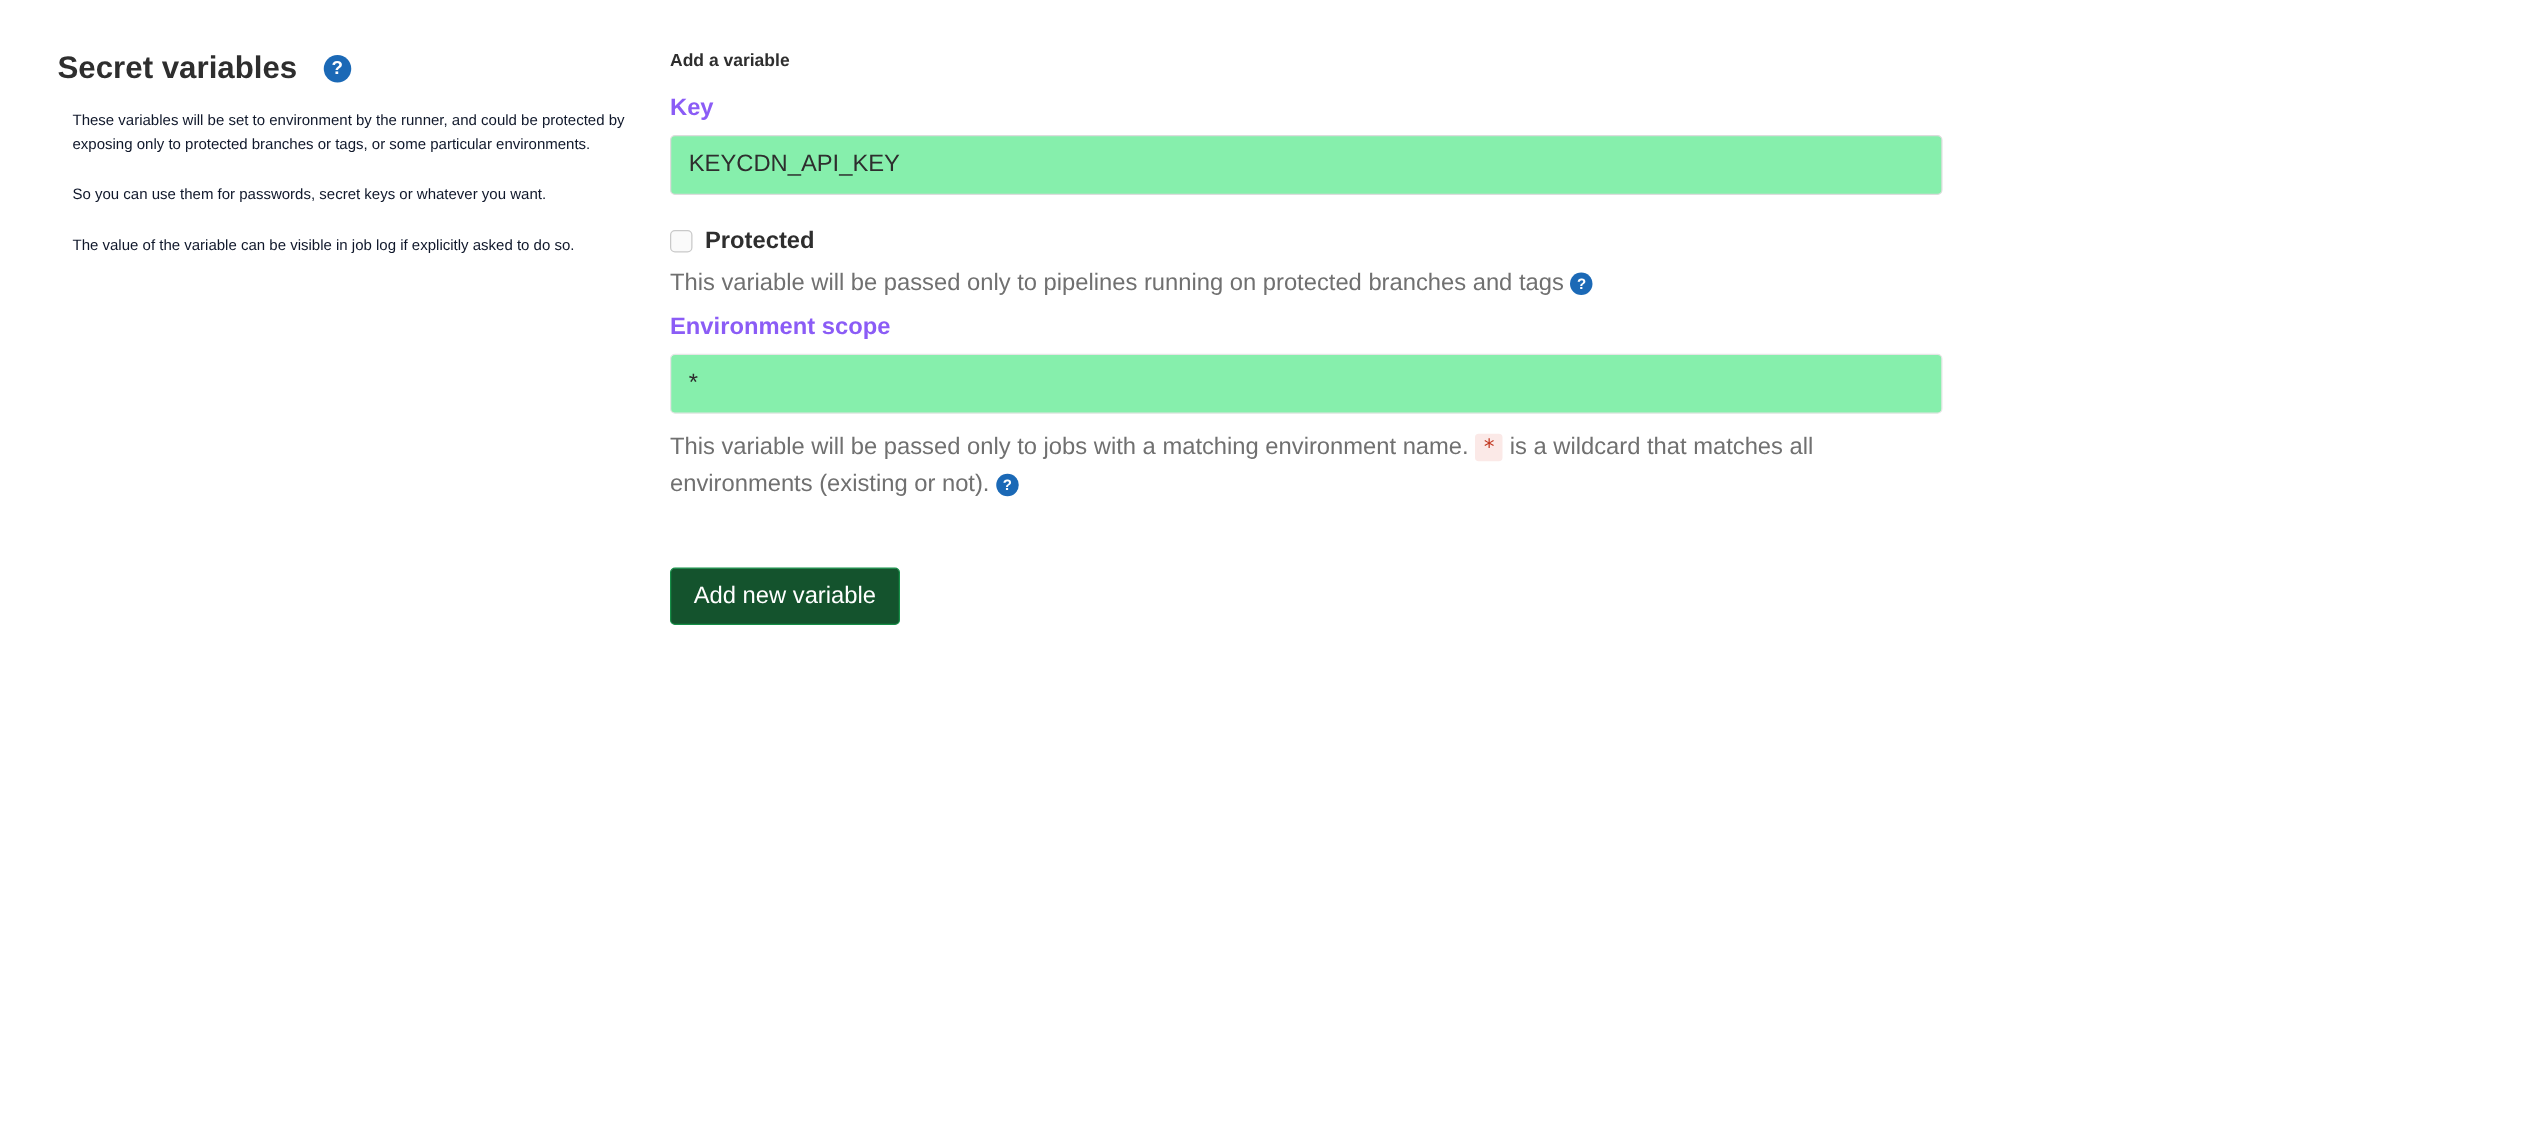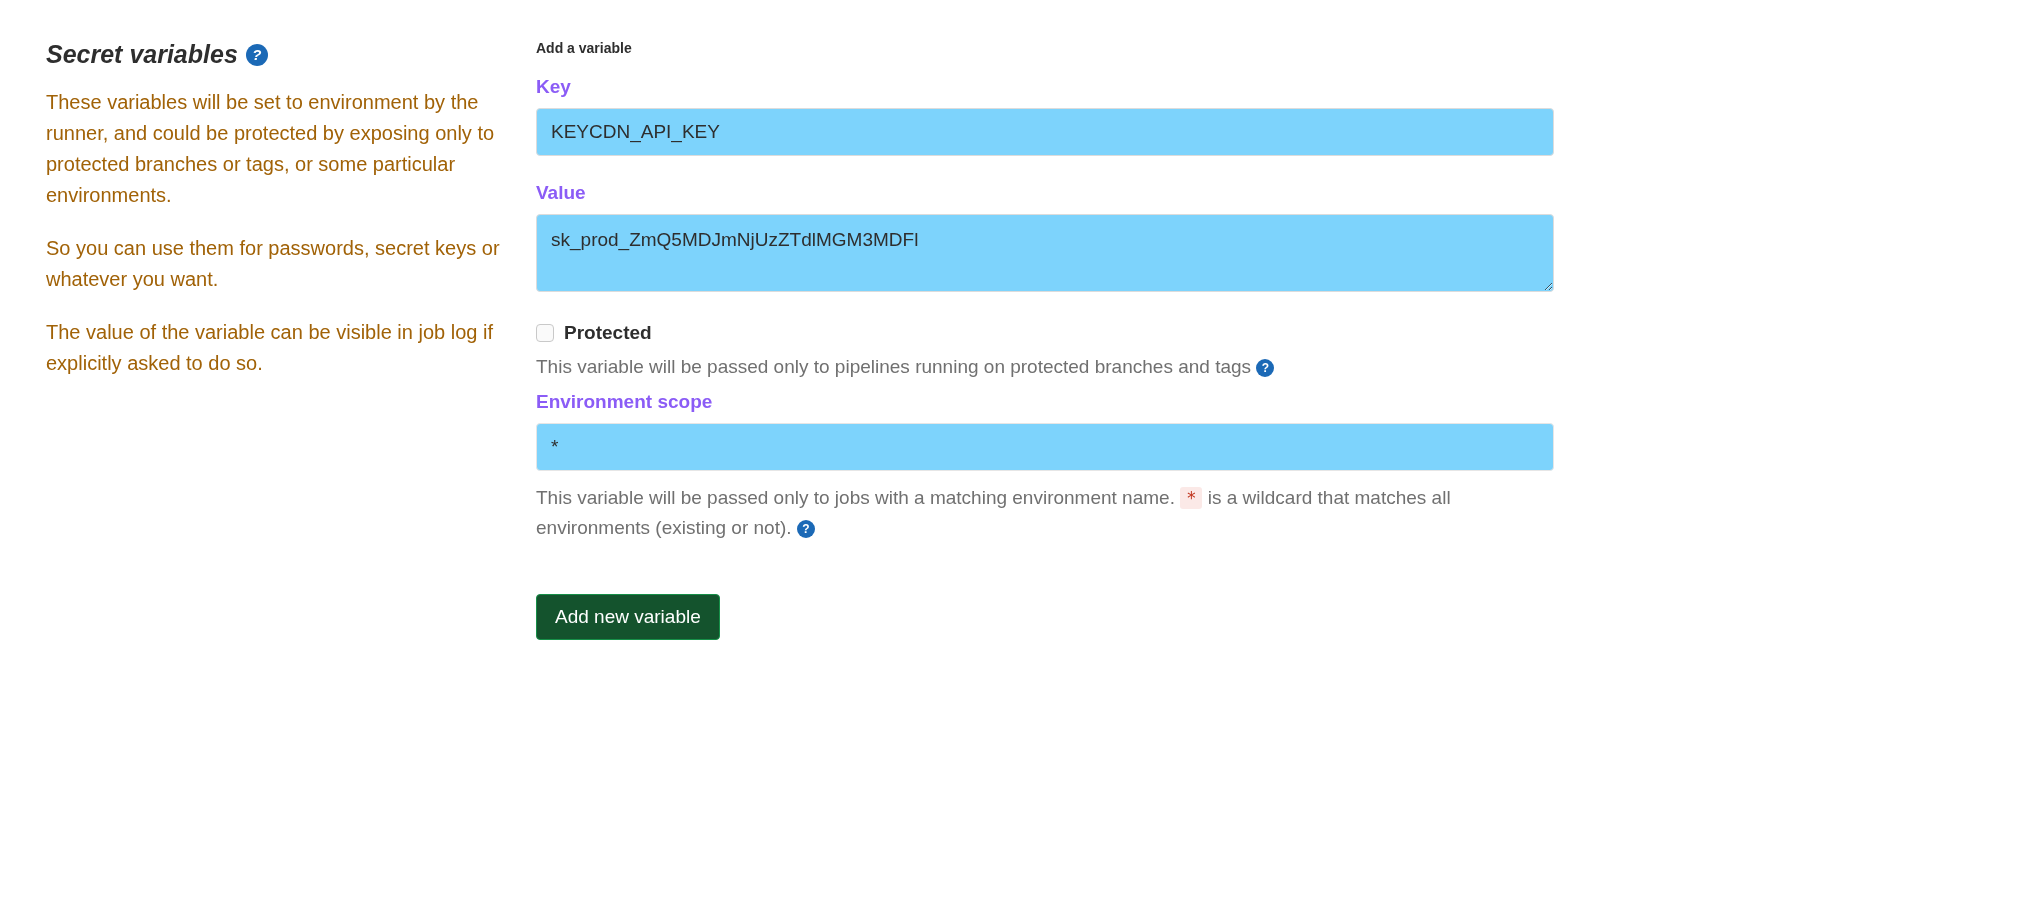--- a/index.html
+++ b/index.html
@@ -22,22 +22,21 @@
   .right-col {
     flex: 1 1 auto;
   }
   h3.section-title {
     margin: 0 0 18px 0;
     font-size: 25px;
     font-weight: 600;
     color: #2e2e2e;
     display: flex;
     align-items: center;
-    gap: 8px;
-    font-style: italic;
+    gap: 21px;
   }
   .help-icon {
     display: inline-flex;
     align-items: center;
     justify-content: center;
     width: 22px;
     height: 22px;
     border-radius: 50%;
     background: #1b69b6;
     color: #fff;
@@ -45,24 +44,24 @@
     font-weight: 700;
     line-height: 1;
     vertical-align: middle;
   }
   .help-icon.small {
     width: 18px;
     height: 18px;
     font-size: 12px;
   }
   .desc p {
-    margin: 0 0 22px 0;
-    font-size: 20px;
+    margin: 0 0 22px 12px;
+    font-size: 12px;
     line-height: 1.55;
-    color: #a16207;
+    color: #0f172a;
   }
   .form-title {
     margin: 0 0 20px 0;
     font-size: 14px;
     font-weight: 600;
   }
   .form-label {
     display: block;
     margin: 0 0 10px 0;
     font-size: 19px;
@@ -70,21 +69,21 @@
     color: #8b5cf6;
   }
   .text-input, .textarea-input {
     width: 100%;
     border: 1px solid #dcdcdc;
     border-radius: 4px;
     padding: 12px 14px;
     font-size: 19px;
     font-family: inherit;
     color: #2e2e2e;
-    background: #7dd3fc;
+    background: #86efac;
     outline: none;
   }
   .textarea-input {
     height: 78px;
     resize: both;
     line-height: 1.4;
   }
   .text-input.light {
     border-color: #e6e6e6;
   }
@@ -153,24 +152,20 @@
   </div>
 
   <div class="right-col">
     <div class="form-title">Add a variable</div>
 
     <div class="field-block">
       <label class="form-label">Key</label>
       <input type="text" class="text-input" value="KEYCDN_API_KEY" style="">
     </div>
 
-    <div class="field-block">
-      <label class="form-label">Value</label>
-      <textarea class="textarea-input" style="">sk_prod_ZmQ5MDJmNjUzZTdlMGM3MDFl</textarea>
-    </div>
 
     <div class="field-block" style="margin-bottom:10px;">
       <div class="checkbox-row">
         <span class="checkbox"></span>
         <span class="checkbox-label">Protected</span>
       </div>
       <p class="help-text" style="margin-top:8px;">
         <span>This variable will be passed only to pipelines running on protected branches and tags </span><span class="help-icon small">?</span>
       </p>
     </div>

